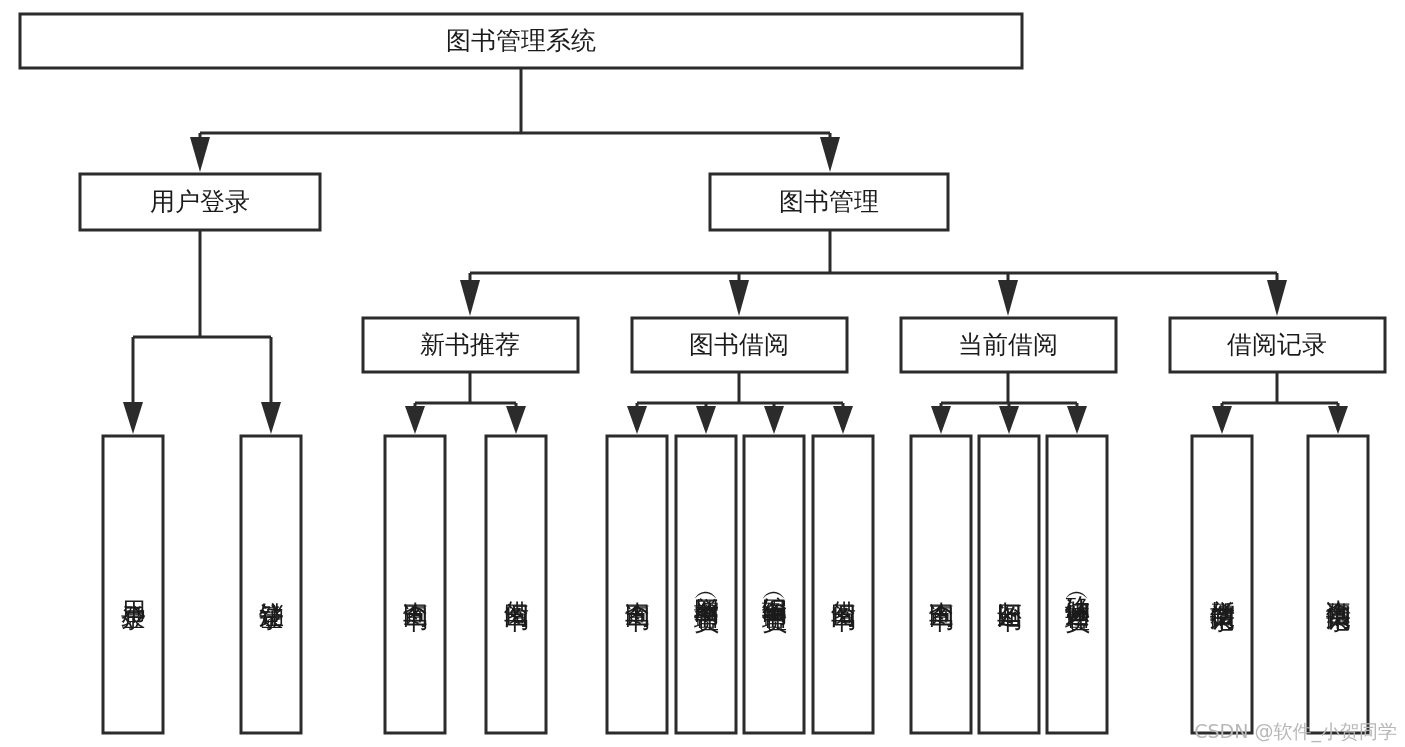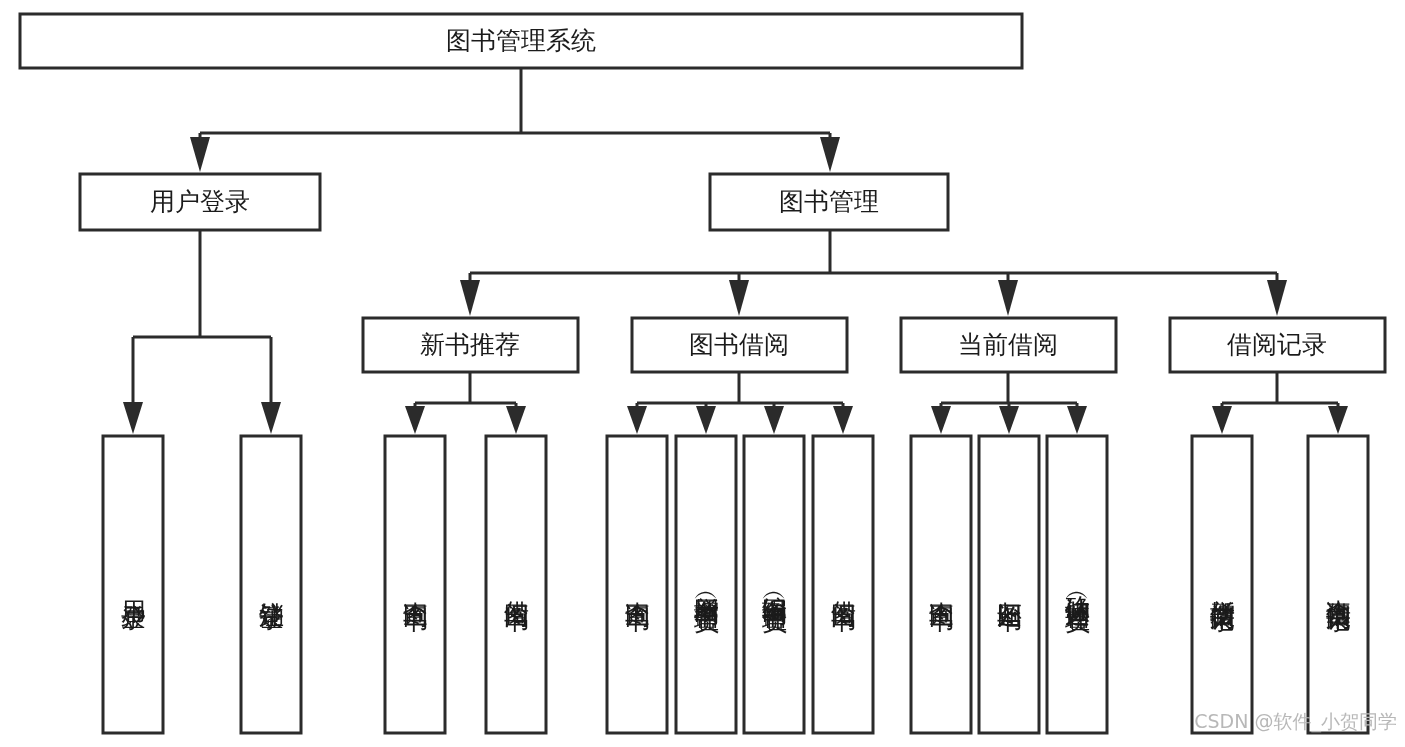--- a/index.html
+++ b/index.html
@@ -61,21 +61,21 @@
     display: flex;
     align-items: center;
     justify-content: center;
     text-align: center;
     white-space: nowrap;
     user-select: none;
   }
   .watermark {
     position: absolute;
     right: 8px;
-    bottom: 12px;
+    bottom: 2px;
     font-family: "DejaVu Sans", "Liberation Sans", sans-serif;
     font-size: 19px;
     color: #b8b8b8;
     white-space: nowrap;
     user-select: none;
   }
 </style>
 </head>
 <body>
 

